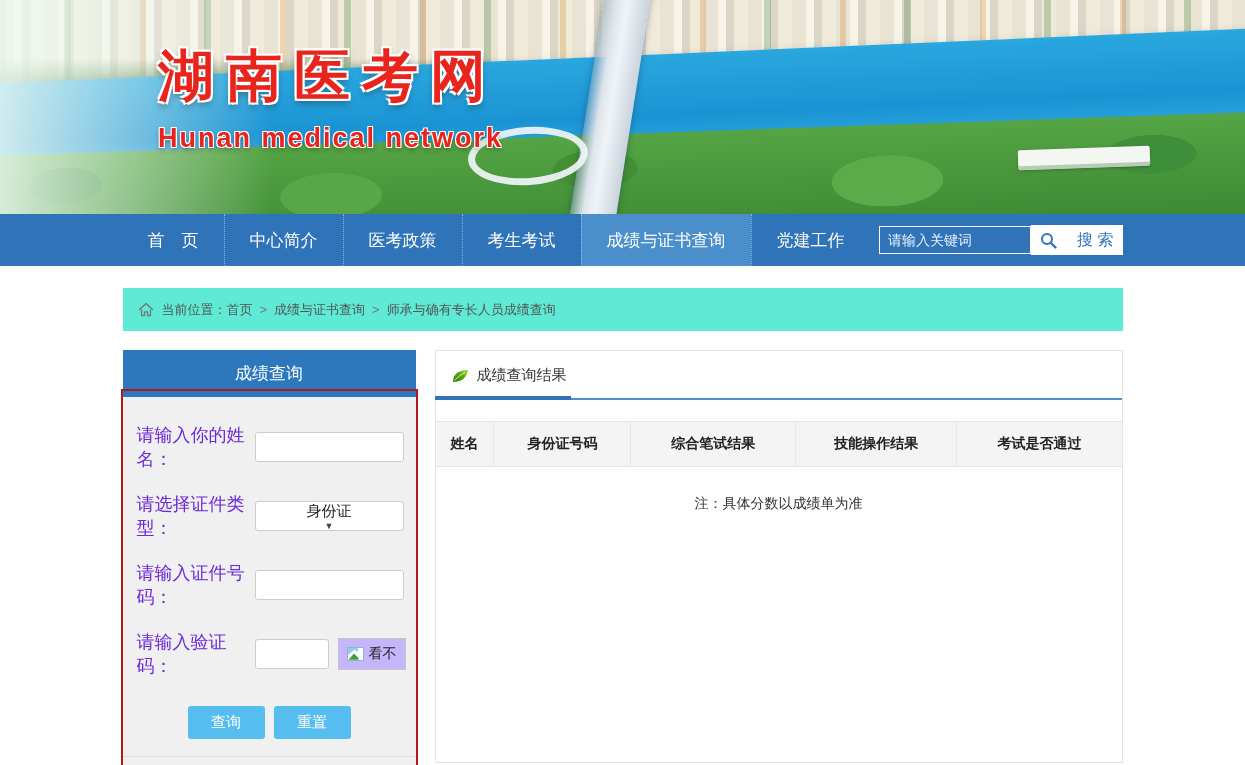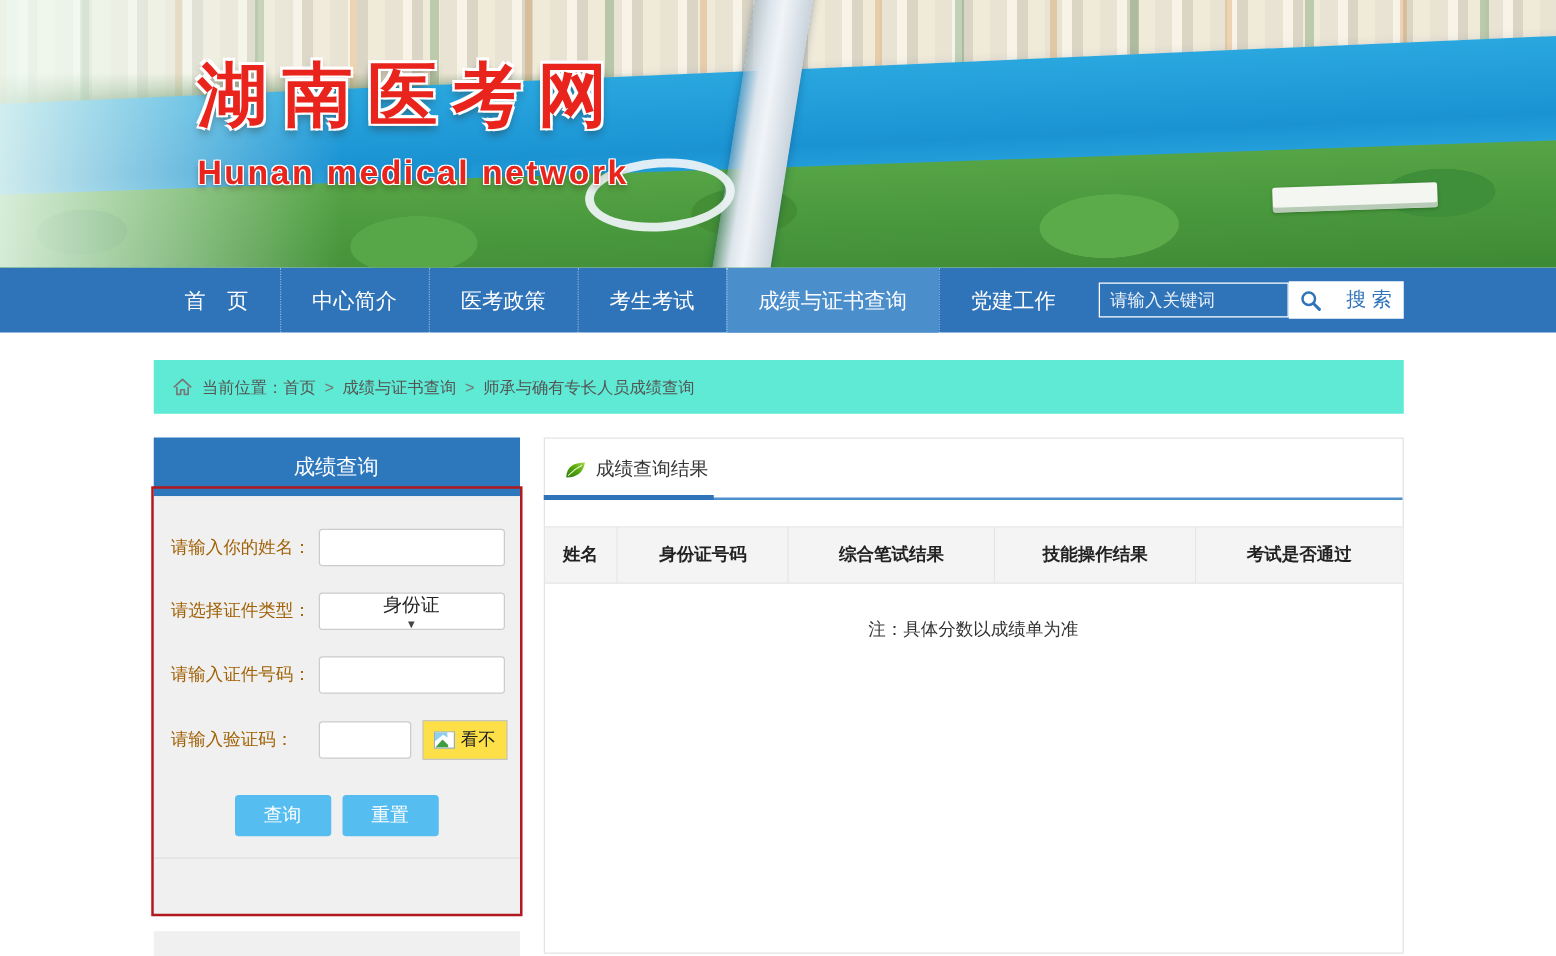--- a/index.html
+++ b/index.html
@@ -70,31 +70,31 @@
   
   .content { width:1000px; margin:19px auto 0; display:flex; gap:19px; align-items:flex-start; }
 
   .sidebar { width:293px; flex:none; }
   .side-title { height:47px; background:#2d77bd; color:#fff; font-size:17px;
     display:flex; align-items:center; justify-content:center; }
   .side-body { position:relative; background:#f0f0f0; padding-top:26px; }
   .red-frame { position:absolute; top:-8px; left:-2px; right:-2px; bottom:0;
     border:2px solid #b2191e; pointer-events:none; z-index:2; }
   .form-row { display:flex; align-items:center; margin:0 12px 21px 14px; }
-  .form-label { width:118px; flex:none; font-size:14px; color:#a16207; }
+  .form-label { width:118px; flex:none; font-size:18px; color:#6d28d9; }
   .form-ctrl { flex:1; display:flex; align-items:center; }
   .text-input { width:100%; height:30px; border:1px solid #ccc; border-radius:3px; background:#fff;
     padding:0 6px; font-size:14px; outline:none; font-family:"Liberation Sans", sans-serif; }
   .select-box { width:100%; height:30px; border:1px solid #ccc; border-radius:3px; background:#fff;
     display:flex; align-items:center; justify-content:space-between; padding:0 8px;
     font-size:15px; color:#222; cursor:pointer;flex-direction:column; }
   .caret { font-size:9px; color:#444; }
   .captcha-input { width:74px !important; flex:none; }
   .captcha-box { margin-left:9px; width:68px; height:32px; border:1px solid #c5c5c5;
-    background:#fde047; display:flex; align-items:center; justify-content:center; gap:4px; cursor:pointer; }
+    background:#c4b5fd; display:flex; align-items:center; justify-content:center; gap:4px; cursor:pointer; }
   .captcha-alt { font-size:14px; color:#222; }
   .btn-row { display:flex; justify-content:center; gap:9px; margin-top:28px; }
   .btn { width:77px; height:33px; border:none; border-radius:3px; background:#56bdf0; color:#fff;
     font-size:15px; cursor:pointer; font-family:"Liberation Sans", sans-serif; }
   .form-divider { border-top:1px solid #e0dede; margin-top:17px; }
   .side-spacer { height:46px; }
   .side-footer { height:36px; background:#f0f0f0; margin-top:12px; }
 
   .main-panel { flex:1; min-height:413px; border:1px solid #e4e4e4; background:#fff; }
   .tab-bar { display:flex; align-items:center; gap:8px; padding:15px 16px 13px; }

